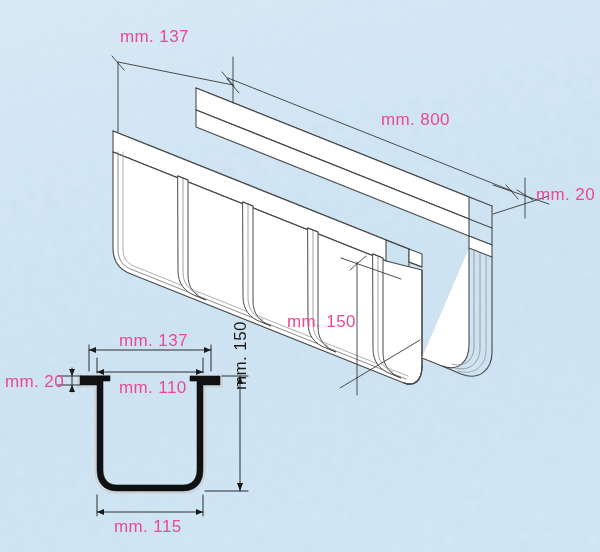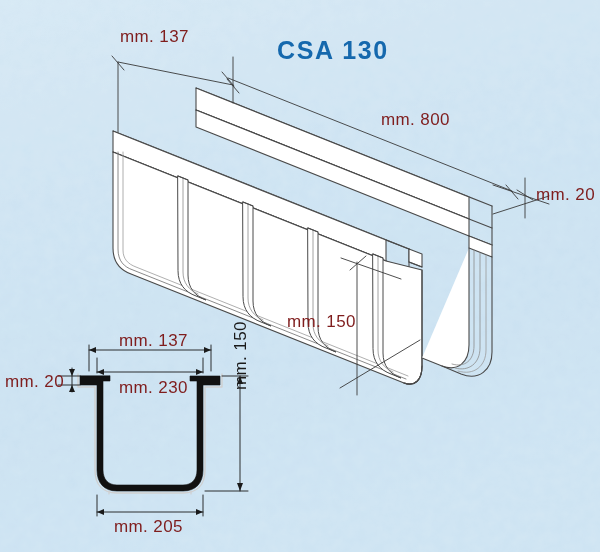--- a/index.html
+++ b/index.html
@@ -23,21 +23,21 @@
   #drawing-layer {
     position: absolute;
     inset: 0;
     width: 600px;
     height: 552px;
   }
   .label {
     position: absolute;
     font-family: "Liberation Sans", sans-serif;
     font-size: 17px;
-    color: #7f1d1d;
+    color: #ec4899;
     letter-spacing: 0.4px;
     white-space: nowrap;
     line-height: 1;
   }
   #title-csa {
     position: absolute;
     left: 277px;
     top: 38px;
     font-family: "Liberation Sans", sans-serif;
     font-size: 25px;
@@ -253,33 +253,32 @@
         <line x1="97" y1="495" x2="97" y2="516"></line>
         <line x1="203" y1="495" x2="203" y2="516"></line>
         <line x1="97" y1="512" x2="203" y2="512"></line>
         <path d="M97,512 L104,509 L104,515 Z" fill="#1a1a1a" stroke="none"></path>
         <path d="M203,512 L196,509 L196,515 Z" fill="#1a1a1a" stroke="none"></path>
       </g>
 
     </g>
   </svg>
 
-  <div id="title-csa">CSA 130</div>
 
   <div class="label" style="left:120px; top:28px;">mm. 137</div>
 
   <div class="label" style="left:381px; top:111px;">mm. 800</div>
 
   <div class="label" style="left:536px; top:186px;">mm. 20</div>
 
   <div class="label" style="left:287px; top:313px;">mm. 150</div>
 
   <div class="label" style="left:119px; top:332px;">mm. 137</div>
 
-  <div class="label" style="left:119px; top:379px;">mm. 230</div>
+  <div class="label" style="left:119px; top:379px;">mm. 110</div>
 
   <div class="label" style="left:5px; top:373px;">mm. 20</div>
 
   <div id="label-150-vert">mm. 150</div>
 
-  <div class="label" style="left:114px; top:518px;">mm. 205</div>
+  <div class="label" style="left:114px; top:518px;">mm. 115</div>
 
 </div>
 
 </body></html>

